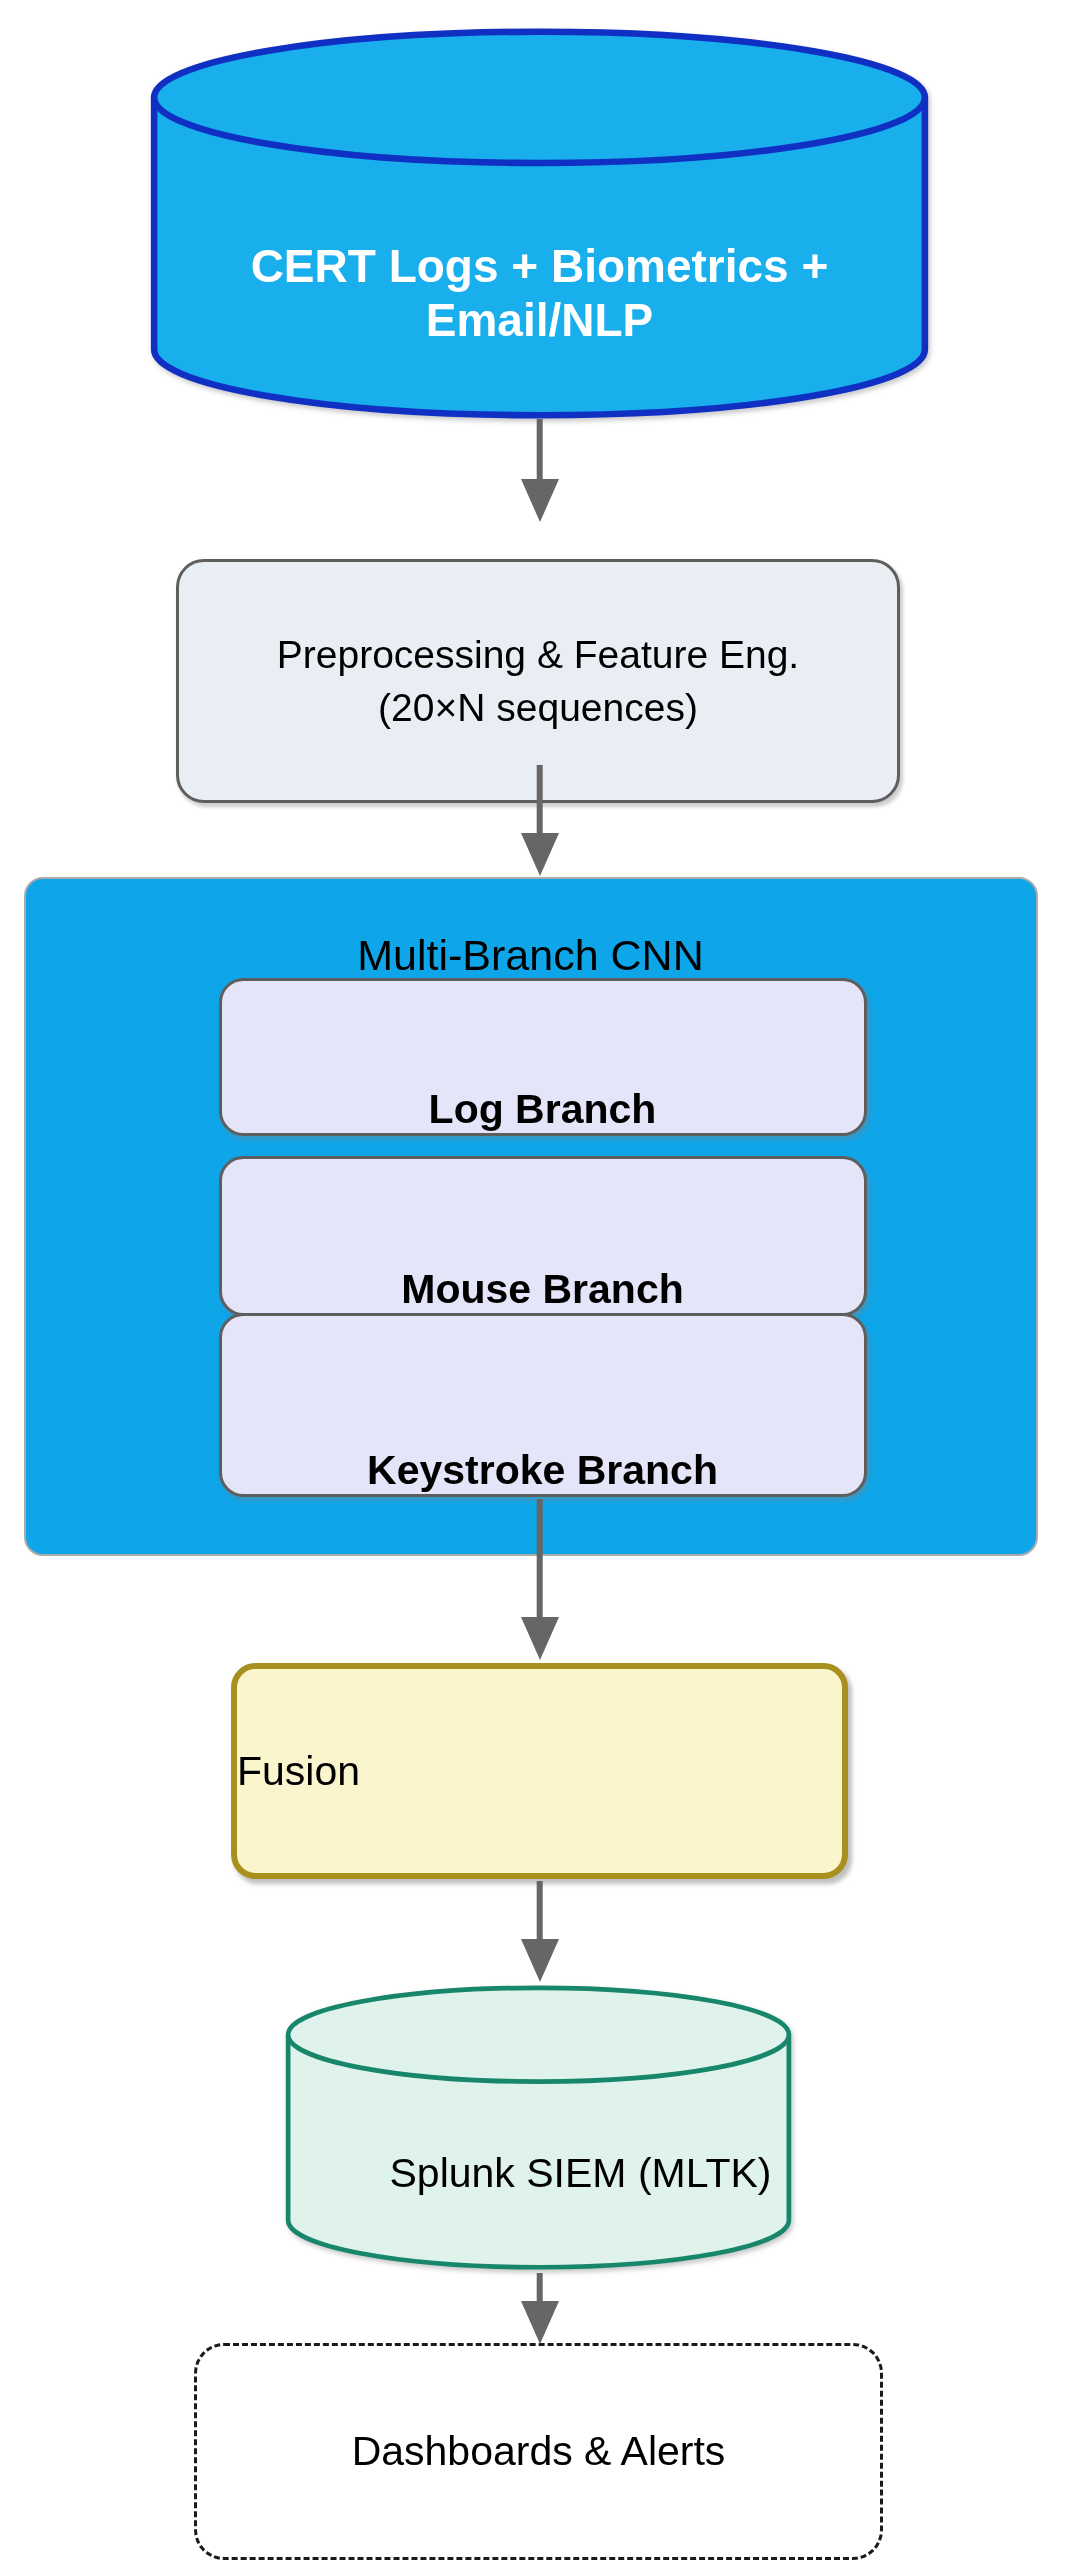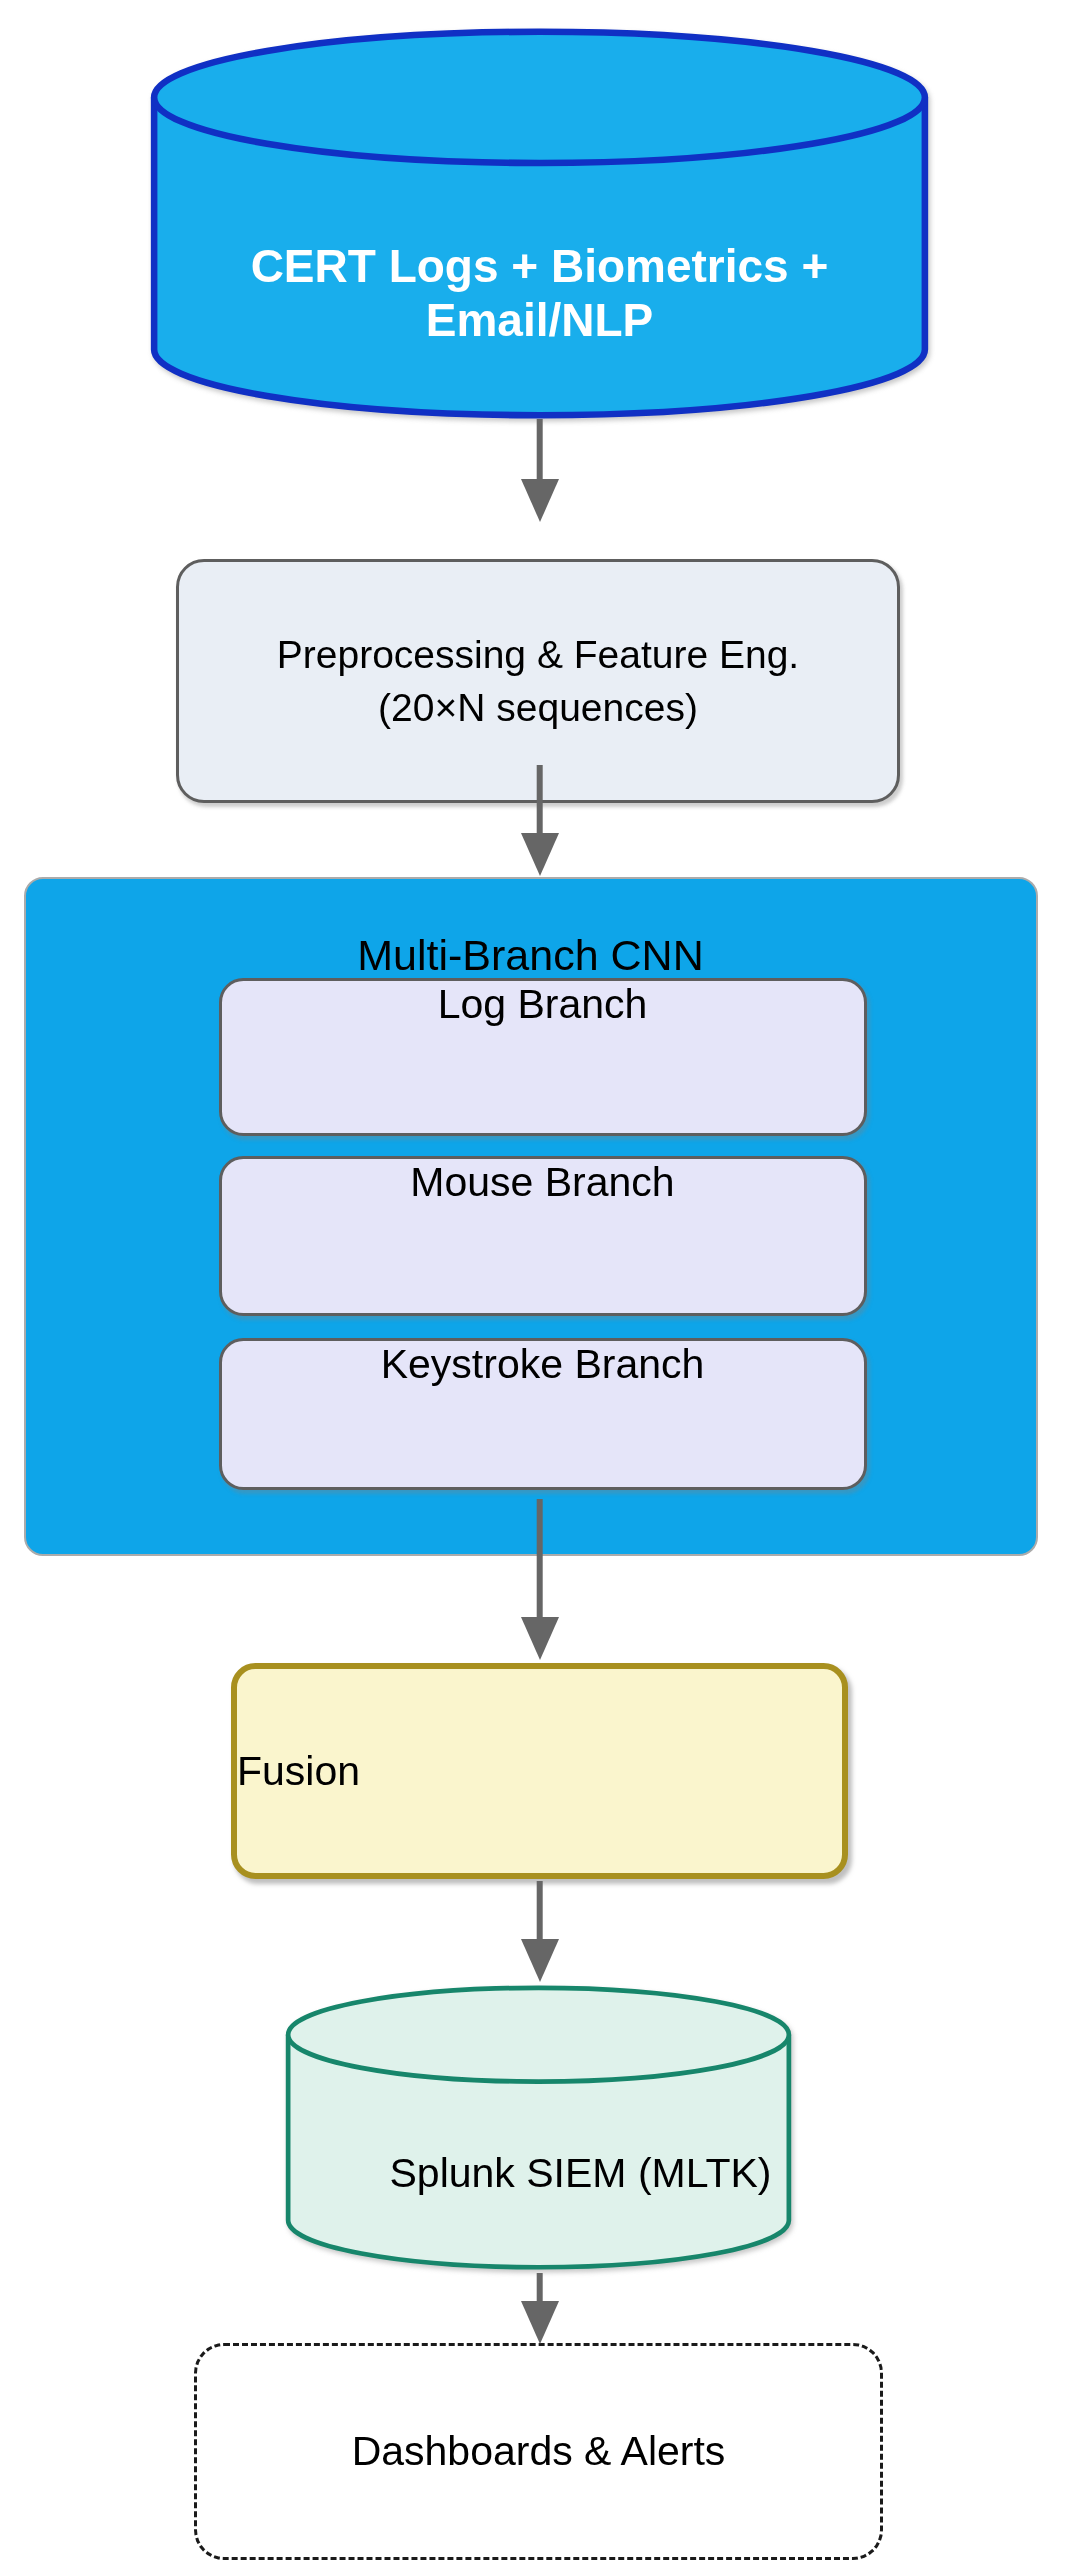--- a/index.html
+++ b/index.html
@@ -23,26 +23,26 @@
   .proc-box .label{font-size:39px;line-height:53px;}
 
   
   .group-box{left:23.5px;top:877px;width:1014px;height:679px;background:#0ea5e9;
              border:2.8px solid var(--c-group_stroke,#ABABAB);border-radius:19px;}
   .group-title{position:absolute;left:0;right:0;top:52px;font-size:43px;}
 
   .branch{position:absolute;left:193px;width:648px;height:158px;
           background:var(--c-branch_fill,#E5E5F9);
           border:3.8px solid var(--c-branch_stroke,#5E5E5E);border-radius:24.4px;
-          display:flex;justify-content:center;align-items:flex-start;box-sizing:border-box;
-          box-shadow:2.8px 3.8px 3.8px rgba(130,130,130,0.35);}
+          display:flex;justify-content:center;align-items:flex-end;box-sizing:border-box;
+          box-shadow:2.8px 3.8px 3.8px rgba(130,130,130,0.35);font-weight:bold;}
   .branch .label{font-size:41px;}
   .branch-log{top:99px;}
   .branch-mouse{top:277px;height:160px;}
-  .branch-keystroke{top:459px;height:152px;}
+  .branch-keystroke{top:434px;height:184px;}
 
   
   .fusion-box{left:231px;top:1663px;width:617px;height:216px;
               background:var(--c-fusion_fill,#FAF5CD);
               border:6.6px solid var(--c-fusion_stroke,#A8901F);border-radius:24.4px;
               display:flex;align-items:center;
               box-shadow:3.8px 4.7px 4.7px rgba(130,130,130,0.5);}
   .fusion-box .label{font-size:41px;}
 
   

